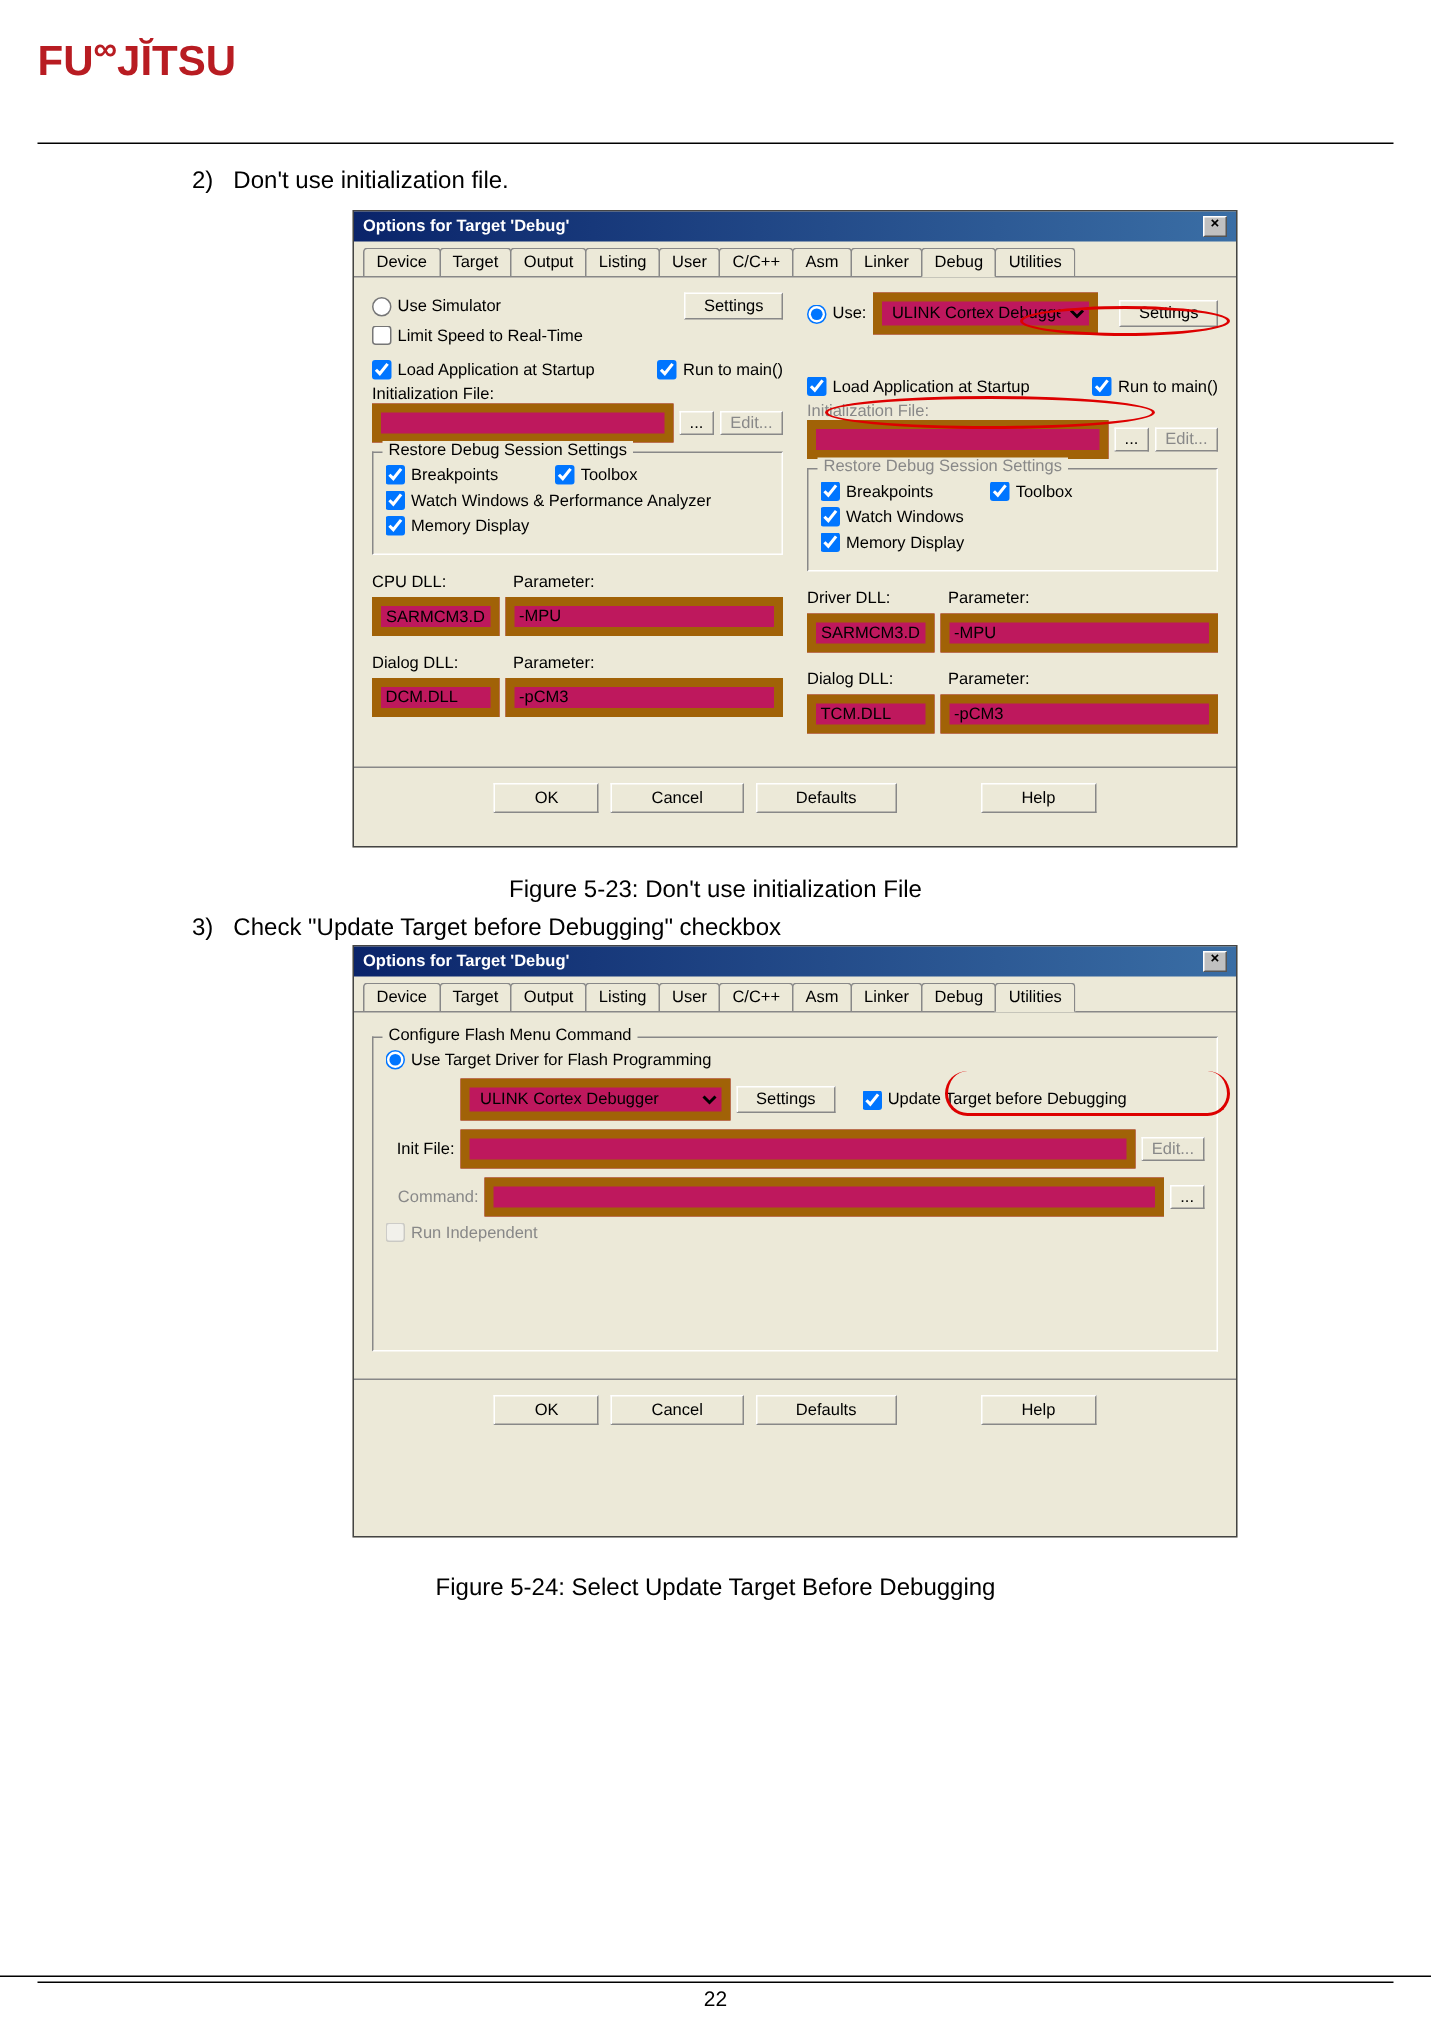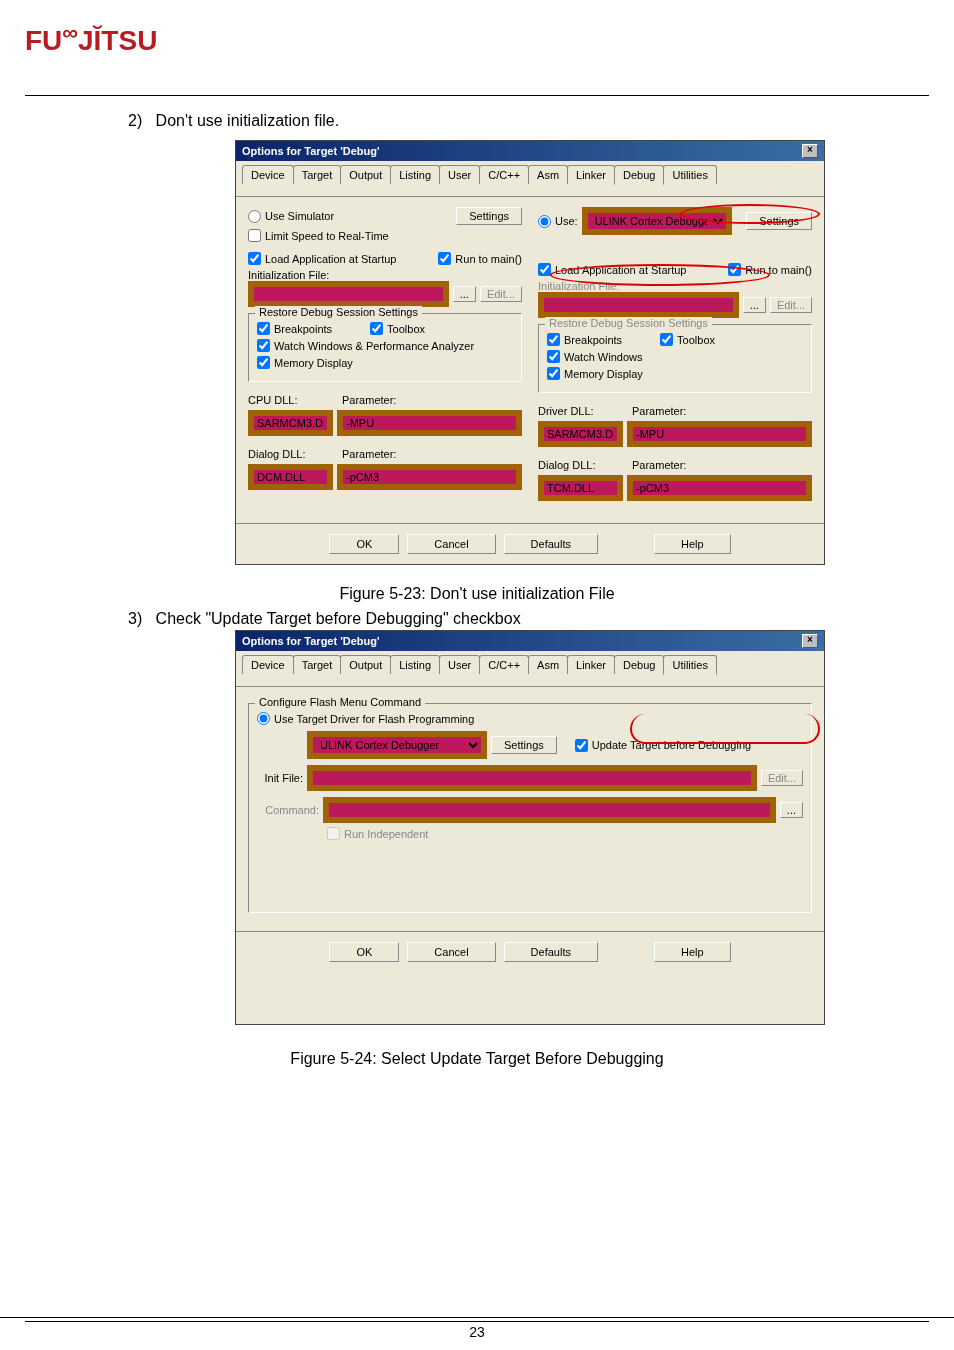--- a/index.html
+++ b/index.html
@@ -62,21 +62,21 @@
       border-bottom-color: #555;
       text-align: center;
       line-height: 10px;
       color: #000;
       font-size: 10px;
       font-weight: bold;
     }
 
     .tab-strip {
       display: flex;
-      padding: 4px 6px 12px 6px;
+      padding: 4px 6px 0 6px;
       border-bottom: 1px solid #888;
       gap: -1px;
     }
     .tab {
       padding: 3px 8px;
       border: 1px solid #888;
       border-bottom: none;
       background: #ece9d8;
       border-radius: 3px 3px 0 0;
       margin-right: -1px;
@@ -401,35 +401,35 @@
       <div class="row" style="margin-top:6px">
         <label style="width:46px;text-align:right">Init File:</label>
         <input type="text" style="flex: 1 1 0%;" value="">
         <button class="btn btn-small btn-disabled">Edit...</button>
       </div>
       <div class="row" style="margin-top:6px">
         <label style="width:62px;text-align:right" class="text-disabled">Command:</label>
         <input type="text" style="flex: 1 1 0%;" class="disabled" value="">
         <button class="btn btn-small">...</button>
       </div>
-      <div class="row" style="margin-left:70px">
+      <div class="row" style="">
         <input type="checkbox" disabled="" style="">
         <label class="text-disabled">Run Independent</label>
       </div>
       <div style="height:60px"></div>
     </div>
   </div>
   <div class="button-row">
     <button class="btn">OK</button>
     <button class="btn">Cancel</button>
     <button class="btn">Defaults</button>
     <span style="width:40px"></span>
     <button class="btn">Help</button>
   </div>
 </div>
 
 <div class="oval-arc"></div>
 
 <div class="figure-caption caption2">Figure 5-24:  Select Update Target Before Debugging</div>
 
 <div class="page-num">
-  <div style="width:904px;margin:0 auto;border-top:1px solid #000;padding-top:2px">23</div>
+  <div style="width:904px;margin:0 auto;border-top:1px solid #000;padding-top:2px">22</div>
 </div>
 
 </body></html>

